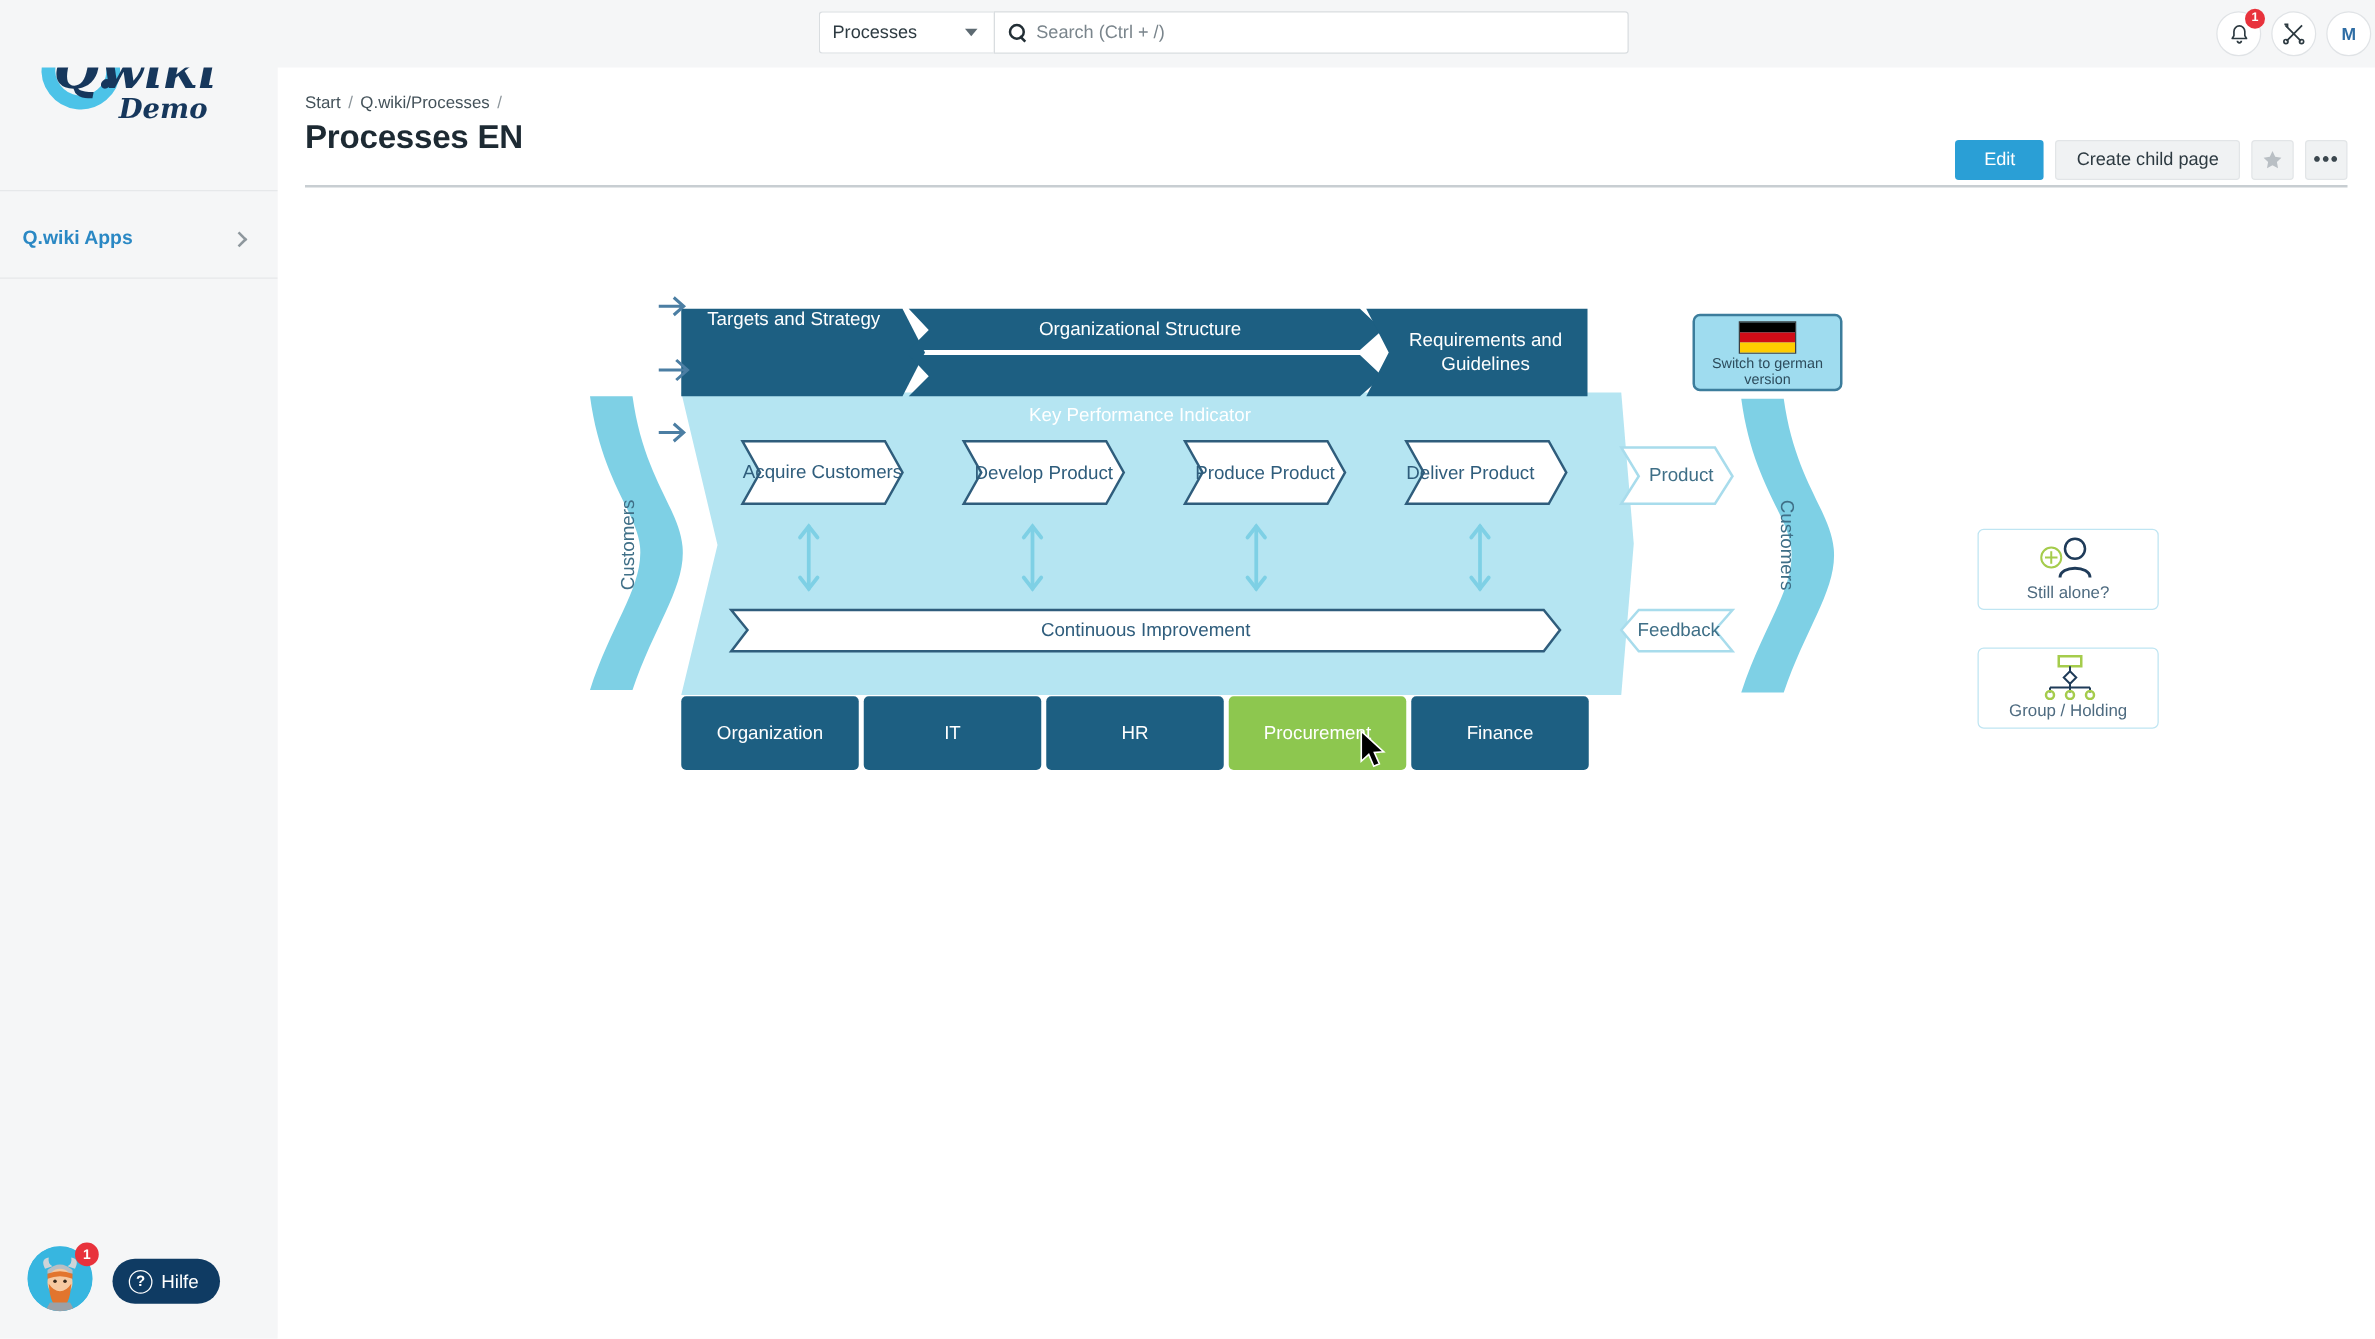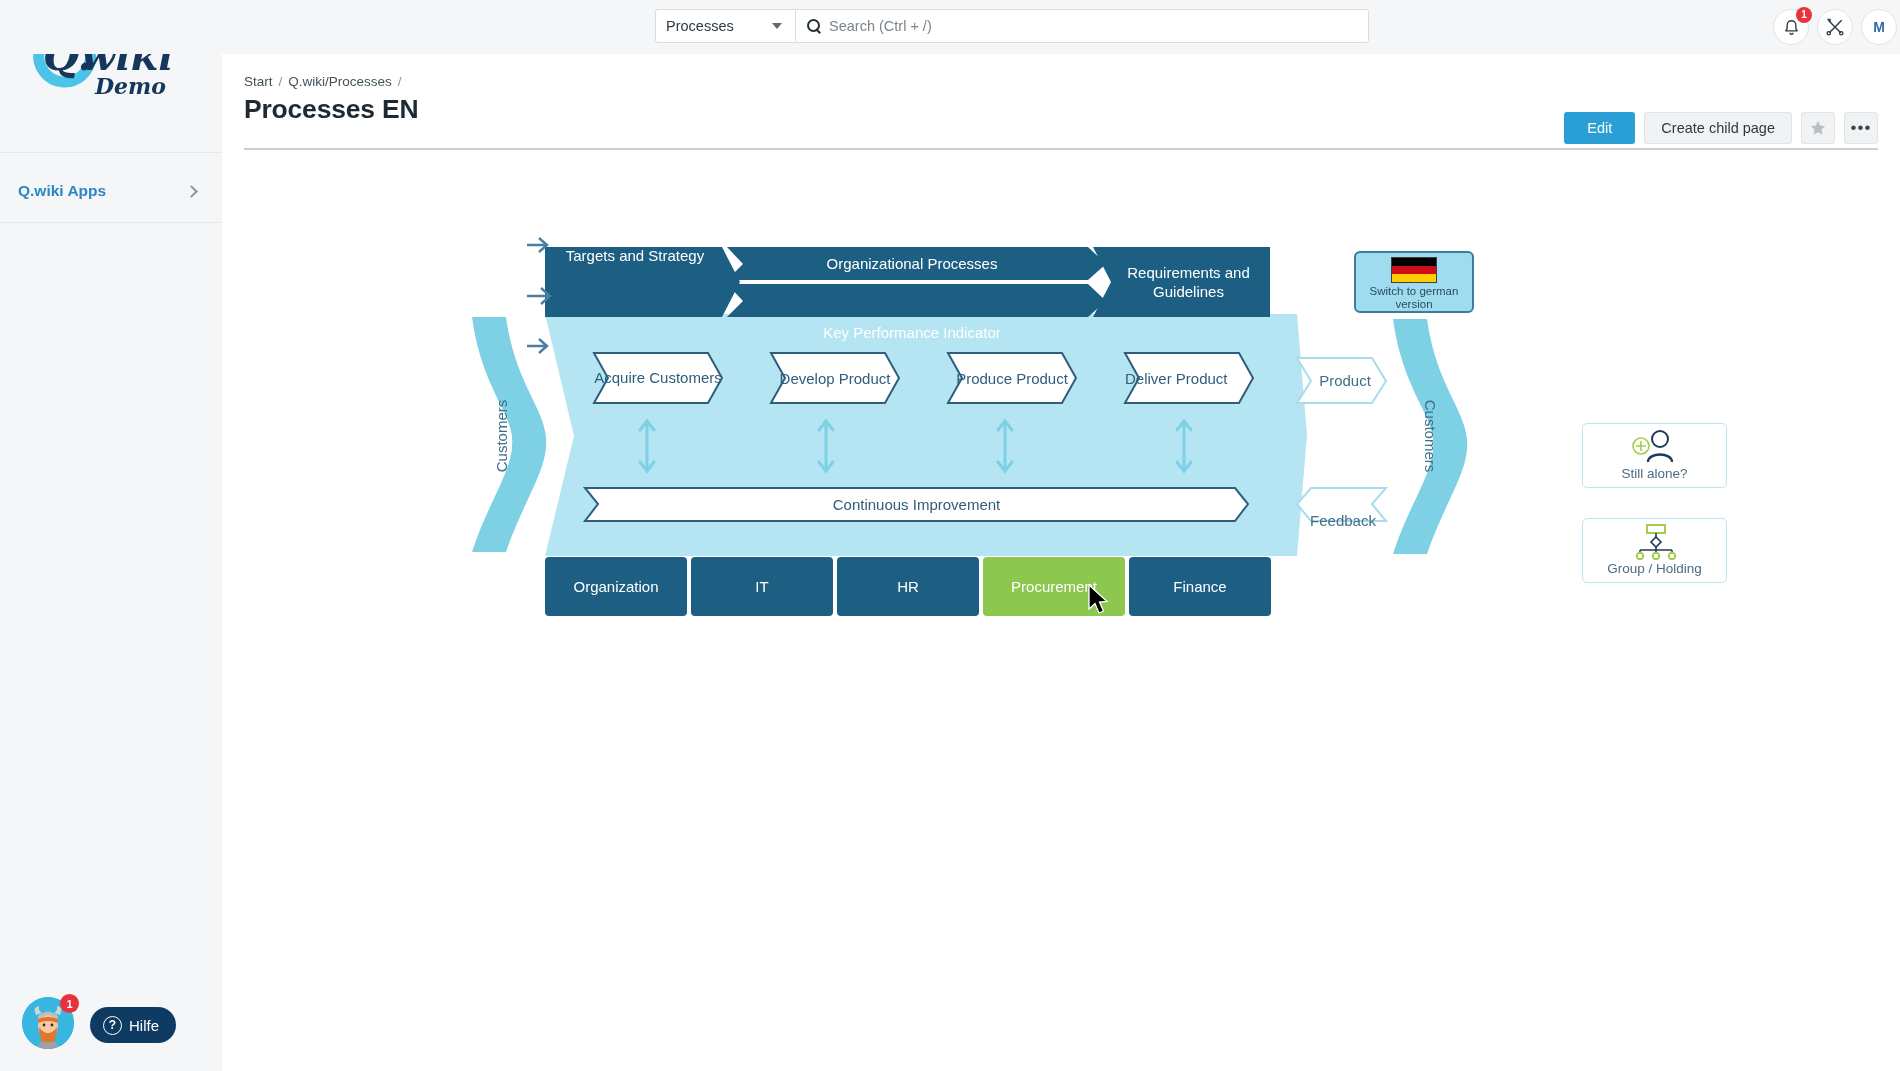--- a/index.html
+++ b/index.html
@@ -36,21 +36,21 @@
     cursor: pointer; position: relative;
   }
   #scope-caret {
     position: absolute; right: 13px; top: 13px;
     width: 0; height: 0;
     border-left: 5px solid transparent;
     border-right: 5px solid transparent;
     border-top: 6px solid #5d6a72;
   }
   #search-box {
-    width: 574px; height: 34px;
+    width: 508px; height: 34px;
     background: #fff;
     border: 1px solid #d9dde0;
     border-radius: 0 3px 3px 0;
     display: flex; align-items: center;
     padding: 0 10px;
     position: relative;
   }
   #search-icon {
     width: 16px; height: 16px; flex: 0 0 16px;
     margin-right: 7px; position: relative;
@@ -350,21 +350,21 @@
       <path d="M1089 332 L1164 332 L1150 348 L1164 365 L1089 365 L1075 348 Z" fill="#ffffff" stroke="#a8dcec" stroke-width="2"></path>
 
       <text x="285" y="280" fill="#3f6f87" font-family="Liberation Sans, sans-serif" font-size="15" text-anchor="middle" transform="rotate(-90 285 280)">Customers</text>
       <text x="1203" y="280" fill="#3f6f87" font-family="Liberation Sans, sans-serif" font-size="15" text-anchor="middle" transform="rotate(90 1203 280)">Customers</text>
     </svg>
 
     <div style="position:absolute;left:323px;top:91px;width:180px;height:70px;display:flex;align-items:flex-start;justify-content:center;">
       <span style="color:#fff;font-size:15px;text-align:center;">Targets and Strategy</span>
     </div>
     <div style="position:absolute;left:510px;top:91px;width:360px;height:33px;display:flex;align-items:center;justify-content:center;">
-      <span style="color:#fff;font-size:15px;">Organizational Processes</span>
+      <span style="color:#fff;font-size:15px;">Organizational Structure</span>
     </div>
     <div style="position:absolute;left:510px;top:128px;width:360px;height:33px;display:flex;align-items:center;justify-content:center;margin-top:32px;">
       <span style="color:#fff;font-size:15px;">Key Performance Indicator</span>
     </div>
     <div style="position:absolute;left:885px;top:91px;width:163px;height:70px;display:flex;align-items:center;justify-content:center;">
       <span style="color:#fff;font-size:15px;text-align:center;line-height:19px;">Requirements and Guidelines</span>
     </div>
 
     <div style="position:absolute;left:372px;top:197px;width:128px;height:50px;display:flex;align-items:center;justify-content:center;">
       <span style="color:#2f5d7c;font-size:15px;text-align:center;line-height:18px;">Acquire Customers</span>
@@ -379,21 +379,21 @@
       <span style="color:#2f5d7c;font-size:15px;text-align:center;">Deliver Product</span>
     </div>
 
     <div style="position:absolute;left:363px;top:332px;width:663px;height:33px;display:flex;align-items:center;justify-content:center;">
       <span style="color:#2f5d7c;font-size:15px;">Continuous Improvement</span>
     </div>
 
     <div style="position:absolute;left:1082px;top:202px;width:82px;height:45px;display:flex;align-items:center;justify-content:center;">
       <span style="color:#3f6f87;font-size:15px;">Product</span>
     </div>
-    <div style="position:absolute;left:1078px;top:332px;width:86px;height:33px;display:flex;align-items:center;justify-content:center;margin-top:16px;">
+    <div style="position:absolute;left:1078px;top:332px;width:86px;height:33px;display:flex;align-items:center;justify-content:center;">
       <span style="color:#3f6f87;font-size:15px;">Feedback</span>
     </div>
 
     <div id="flag-card">
       <div id="flag-img">
         <div id="flag-b1"></div>
           <div id="flag-b2"></div>
           <div id="flag-b3"></div>
       </div>
       <div id="flag-label">Switch to german version</div>

